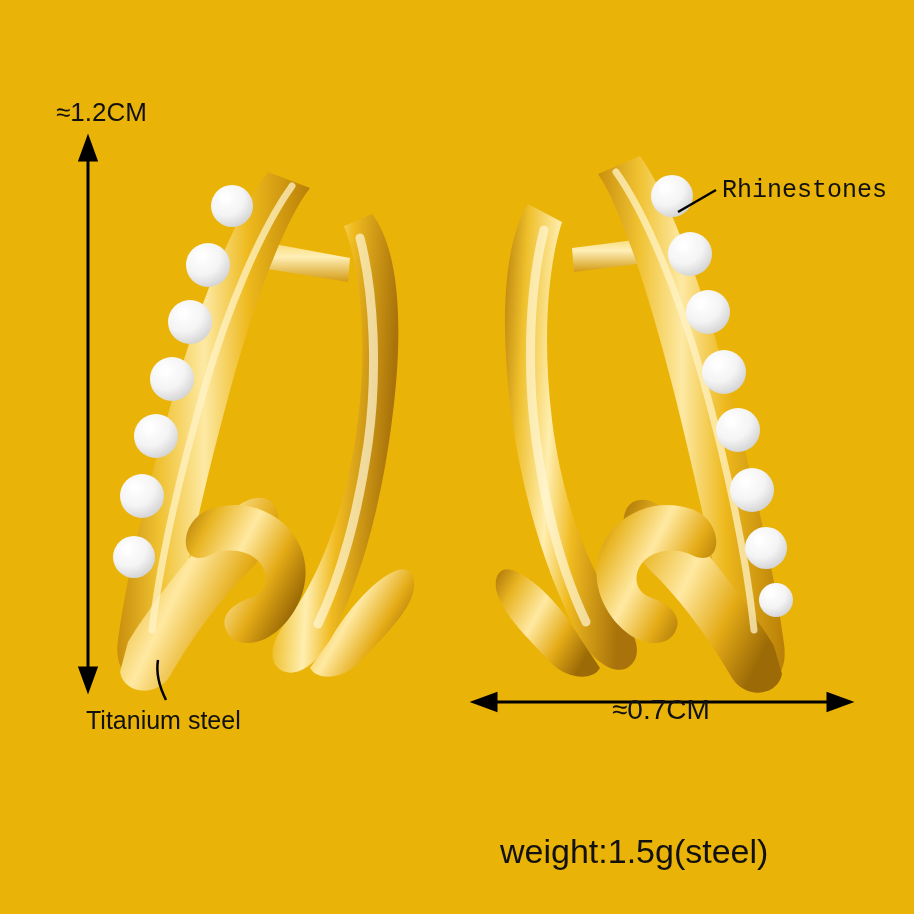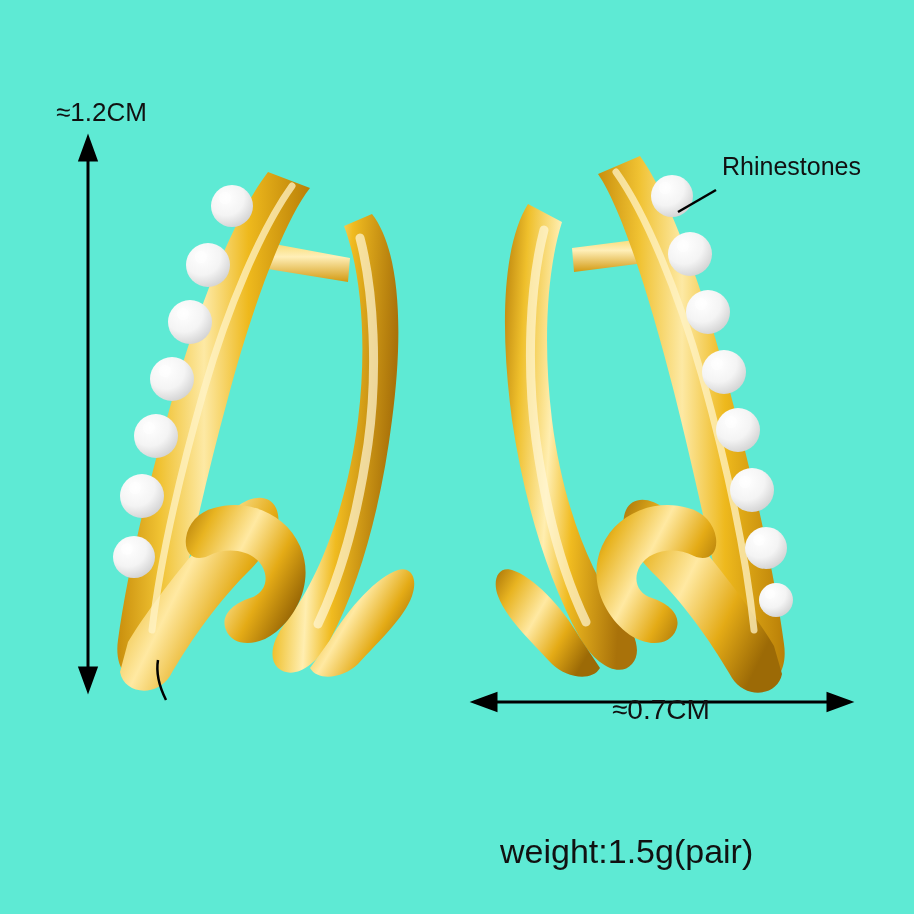--- a/index.html
+++ b/index.html
@@ -11,43 +11,44 @@
     width: 914px;
     height: 914px;
     position: relative;
     overflow: hidden;
     font-family: "Liberation Sans", sans-serif;
     color: #1a1a1a;
   }
   .stage {
     position: absolute;
     inset: 0;
-    background: #5eead4;
+    background: #eab308;
     text-align: right;
   }
   .label {
     position: absolute;
     white-space: nowrap;
     color: #111111;
     font-family: "Liberation Sans", sans-serif;
   }
   #label-height {
     left: 56px;
     top: 97px;
     font-size: 26px;
   }
   #label-width {
     left: 612px;
     top: 694px;
     font-size: 28px;
   }
   #label-rhinestones {
     left: 722px;
-    top: 152px;
+    top: 176px;
     font-size: 25px;
+    font-family: Liberation Mono, monospace;
   }
   #label-titanium {
     left: 86px;
     top: 706px;
     font-size: 25px;
   }
   #label-weight {
     left: 500px;
     top: 832px;
     font-size: 34px;
@@ -220,16 +221,17 @@
 
     <path d="M166 700 C 158 684, 156 672, 158 660" stroke="#000" stroke-width="2.5" fill="none"></path>
   </svg>
 
   <div class="label" id="label-height">≈1.2CM</div>
 
   <div class="label" id="label-width">≈0.7CM</div>
 
   <div class="label" id="label-rhinestones">Rhinestones</div>
 
-
-  <div class="label" id="label-weight">weight:1.5g(pair)</div>
+  <div class="label" id="label-titanium">Titanium steel</div>
+
+  <div class="label" id="label-weight">weight:1.5g(steel)</div>
 
 </div>
 
 </body></html>

